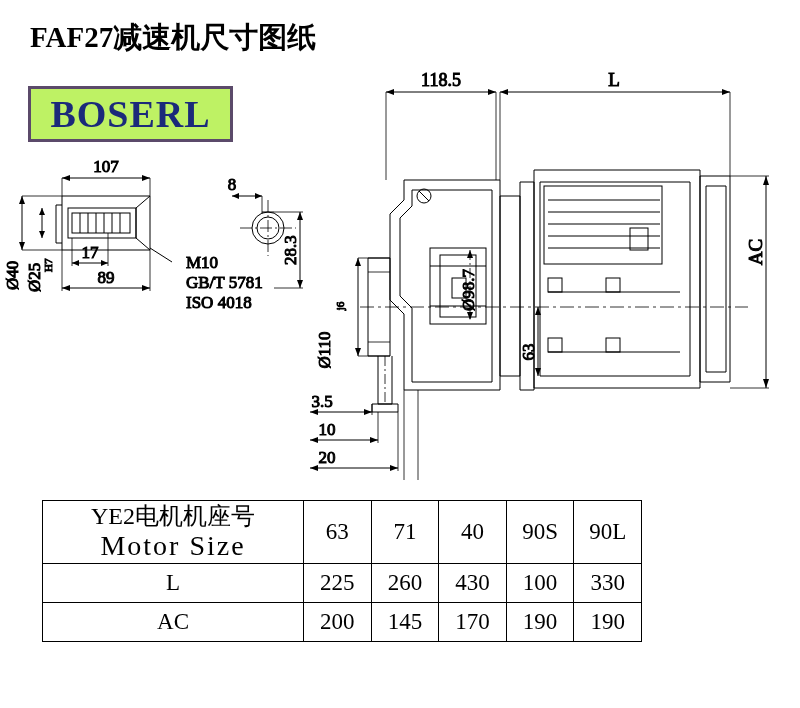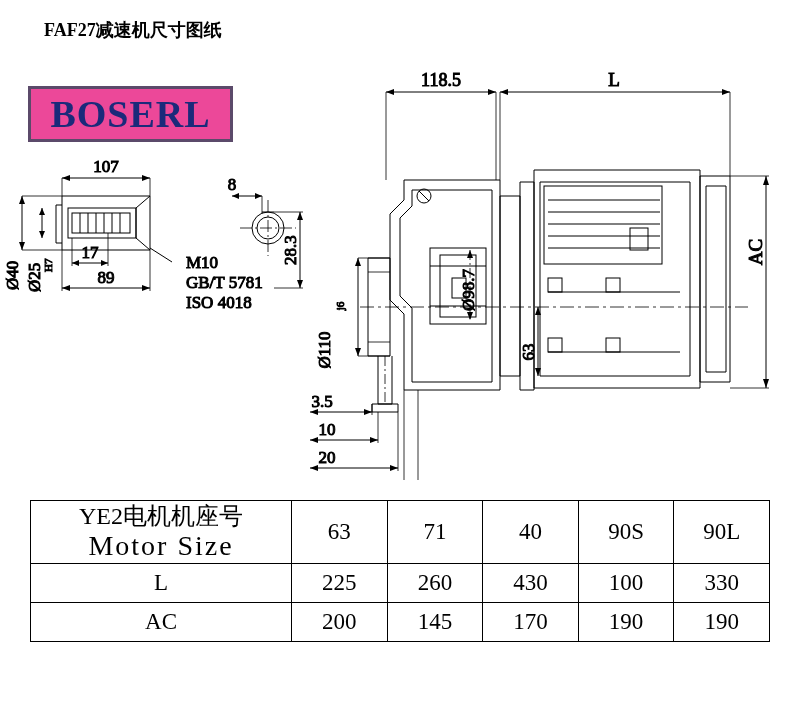--- a/index.html
+++ b/index.html
@@ -12,43 +12,43 @@
     height: 708px;
     position: relative;
     font-family: "Liberation Serif", serif;
     color: #000;
     overflow: hidden;
   }
 
   
   #page-title {
     position: absolute;
-    left: 44px;
+    left: 30px;
     top: 18px;
-    font-size: 18px;
+    font-size: 29px;
     font-weight: bold;
     font-family: "Liberation Serif", serif;
     letter-spacing: 0px;
     white-space: nowrap;
     text-align: center;
   }
 
   
   #logo-box {
     position: absolute;
     left: 28px;
     top: 86px;
     width: 205px;
     height: 56px;
     border: 3px solid #5b4a6a;
     box-sizing: border-box;
     display: flex;
     align-items: center;
     justify-content: center;
-    background: #ec4899;
+    background: #bef264;
   }
   #logo-text {
     font-family: "Liberation Serif", serif;
     font-size: 38px;
     font-weight: bold;
     color: #1b2a7a;
     letter-spacing: 1px;
     line-height: 1;
   }
 
@@ -61,23 +61,23 @@
     height: 500px;
   }
   #drawing text {
     font-family: "Liberation Serif", serif;
     fill: #000;
   }
 
   
   #spec-table {
     position: absolute;
-    left: 30px;
+    left: 42px;
     top: 500px;
-    width: 740px;
+    width: 600px;
     border-collapse: collapse;
     table-layout: fixed;
   }
   #spec-table td {
     border: 1px solid #000;
     text-align: center;
     font-family: "Liberation Serif", serif;
     font-size: 23px;
     height: 38px;
     padding: 0;

